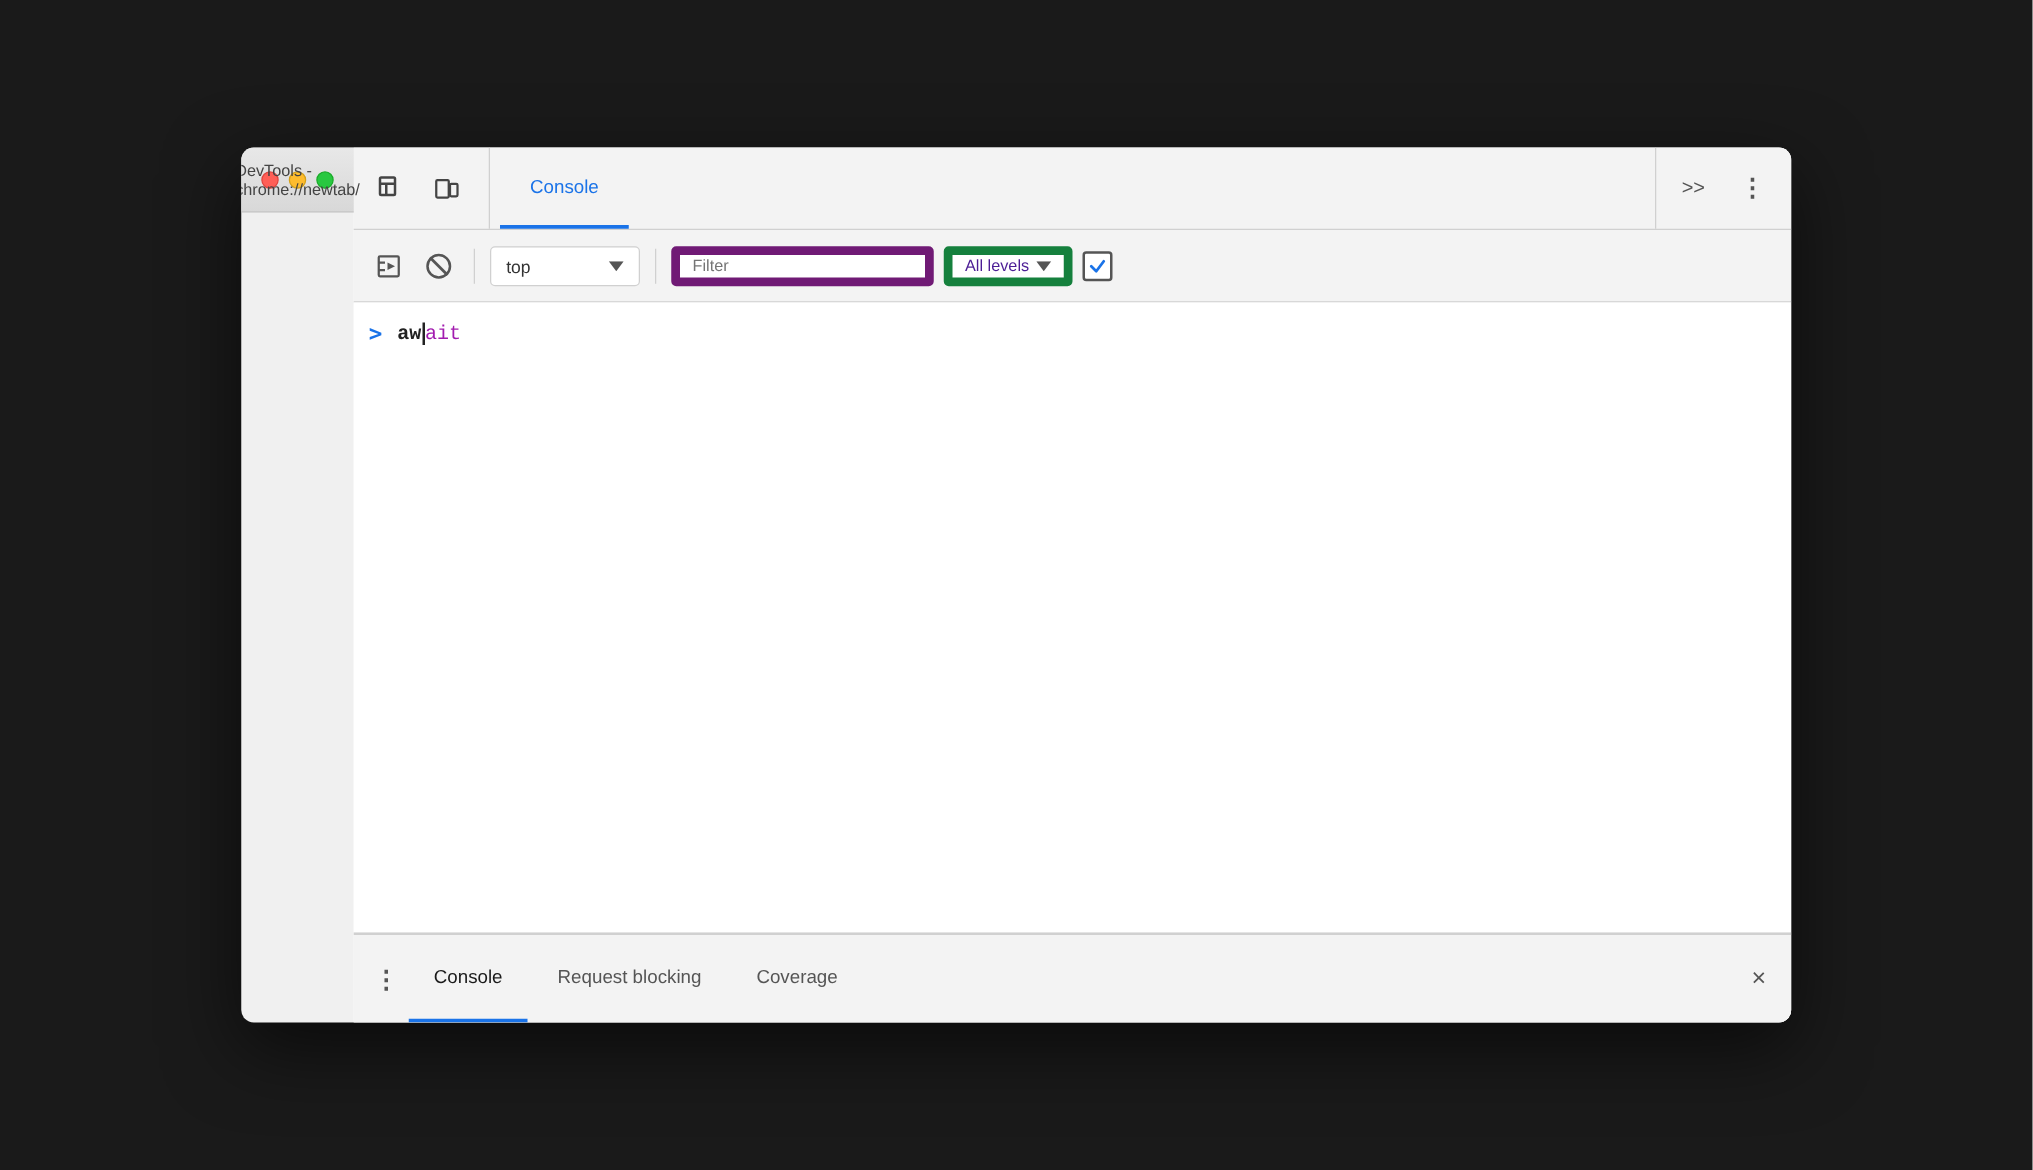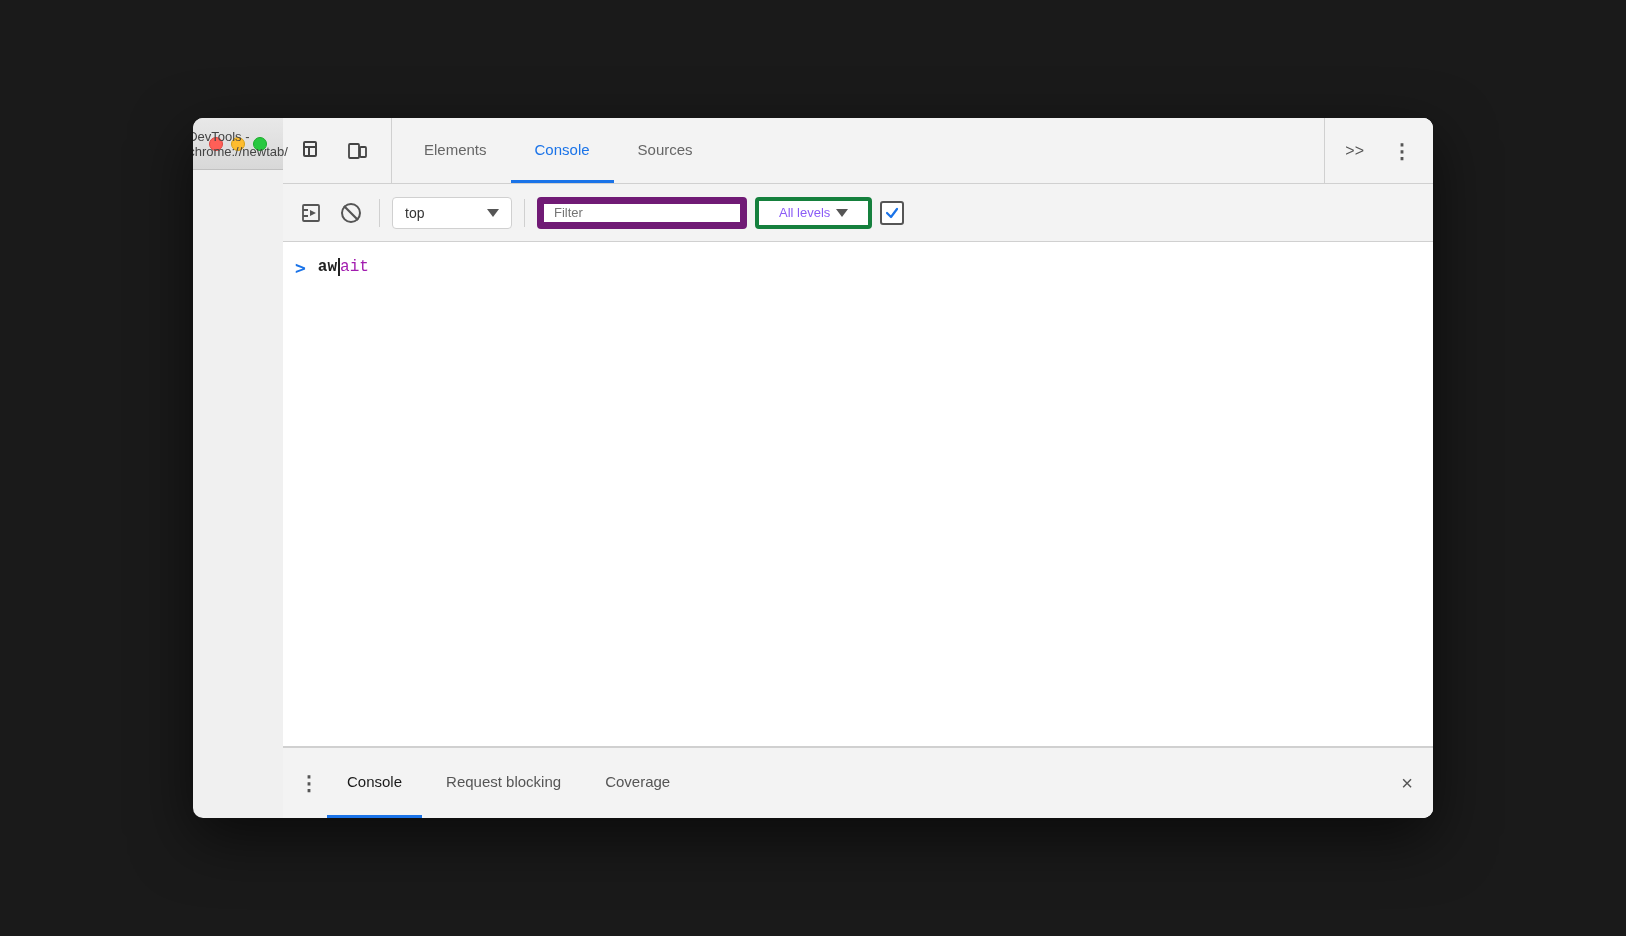--- a/index.html
+++ b/index.html
@@ -198,28 +198,28 @@
       background: white;
       color: #333;
       outline: none;
       min-width: 160px;
     }
 
     .levels-selector {
       display: flex;
       align-items: center;
       gap: 6px;
-      padding: 4px 20px;
-      border: 4px solid #15803d;
+      padding: 4px 10px;
+      border: 7px solid #15803d;
       border-radius: 4px;
       background: white;
       cursor: pointer;
       height: 32px;
       font-size: 13px;
-      color: #8b5cf6;
+      color: #4c1d95;
     }
 
     .checkbox-area {
       width: 24px;
       height: 24px;
       border: 2px solid #555;
       border-radius: 3px;
       display: flex;
       align-items: center;
       justify-content: center;
@@ -362,28 +362,22 @@
 
         <div class="icon-btn">
           <svg width="22" height="22" viewBox="0 0 22 22">
             <rect x="3" y="4" width="10" height="14" rx="1" fill="none" stroke="currentColor" stroke-width="1.8"></rect>
             <rect x="14" y="7" width="6" height="10" rx="1" fill="none" stroke="currentColor" stroke-width="1.8"></rect>
           </svg>
         </div>
       </div>
 
       <div class="tab-items">
-        <div class="tab-item">
-          <span>Elements</span>
-        </div>
         <div class="tab-item active">
           <span>Console</span>
-        </div>
-        <div class="tab-item">
-          <span>Sources</span>
         </div>
       </div>
 
       <div class="tab-bar-right">
         <div class="more-btn">
           <span>&gt;&gt;</span>
         </div>
         <div class="more-btn">
           <span style="font-size:20px; font-weight:bold; letter-spacing:1px;">⋮</span>
         </div>

